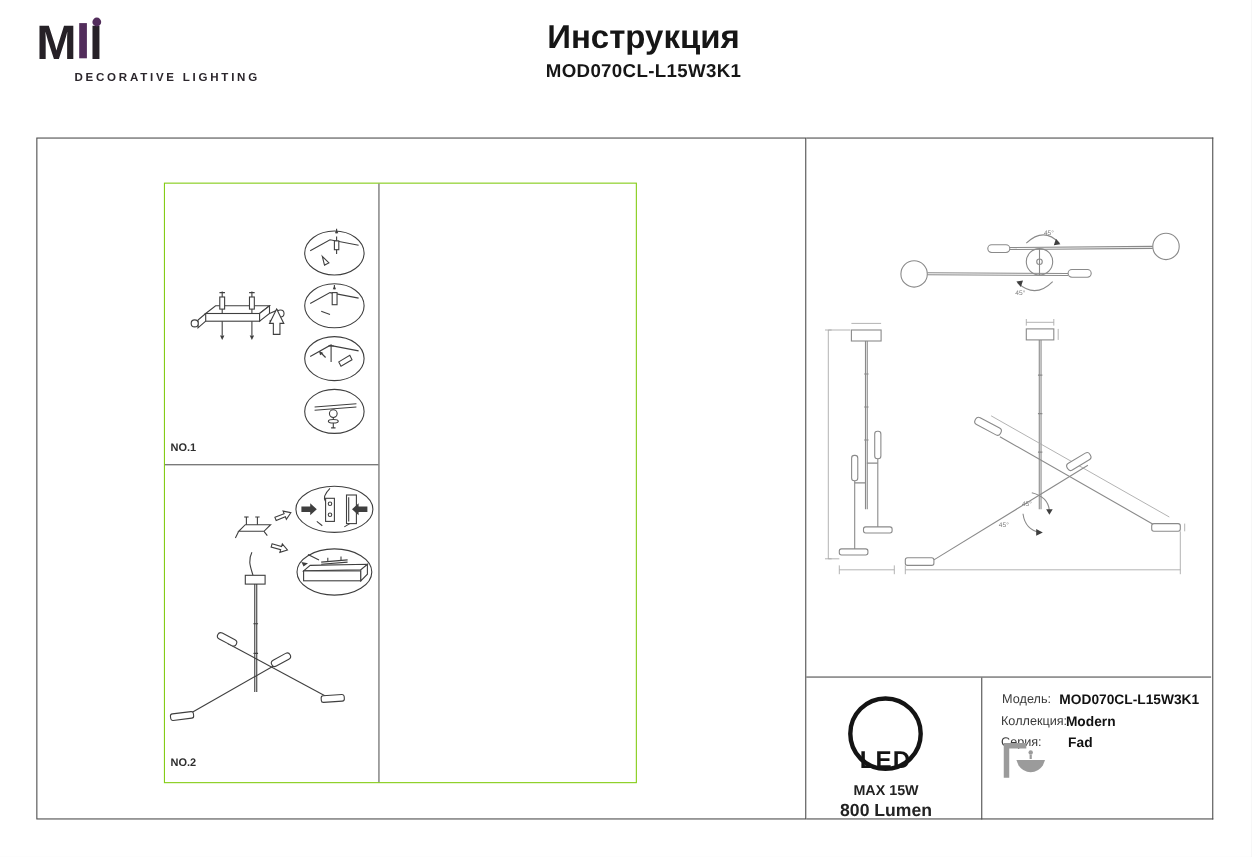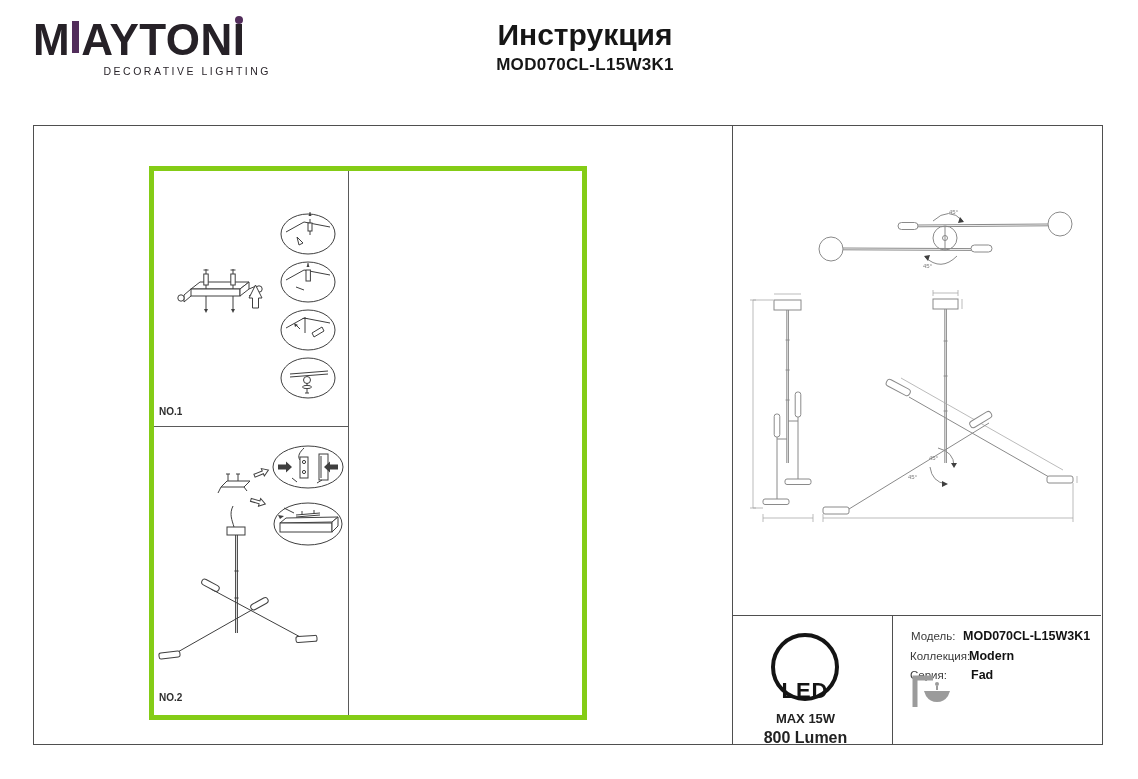--- a/index.html
+++ b/index.html
@@ -7,35 +7,35 @@
         font-family:"Liberation Sans","DejaVu Sans",sans-serif;color:#1c1c1c;}
 
   
   .logo{position:absolute;left:33px;top:14px;width:240px;}
   .logo-word{display:flex;align-items:flex-end;height:48px;font-weight:700;font-size:44px;
              line-height:1;color:#262127;letter-spacing:0.5px;}
   .logo-bar{width:7px;height:32px;background:#522d5b;margin:0 2px 9px 2px;}
   .logo-i{position:relative;}
   .logo-i .dot{position:absolute;left:50%;top:-2px;transform:translateX(-50%);
                width:8px;height:8px;border-radius:50%;background:#522d5b;}
-  .logo-tagline{width:238px;margin-top:3px;text-align:right;font-size:10.5px;font-weight:400;
+  .logo-tagline{width:238px;margin-top:3px;text-align:center;font-size:10.5px;font-weight:700;
                 letter-spacing:2.5px;color:#2b262c;}
 
   .title-block{position:absolute;left:415px;top:18px;width:340px;text-align:center;}
   .title-main{font-size:30px;font-weight:600;color:#161616;}
   .title-model{font-size:17px;font-weight:700;color:#161616;margin-top:3px;letter-spacing:0.3px;}
 
   
   .box-left{position:absolute;left:33px;top:125px;width:700px;height:620px;
             border:1px solid #4f4f4f;box-sizing:border-box;}
   .box-right{position:absolute;left:733px;top:125px;width:370px;height:620px;
              border:1px solid #4f4f4f;border-left:none;box-sizing:border-box;}
 
   .inner-box{position:absolute;left:115px;top:40px;width:428px;height:544px;
-             border:5px solid #84cc16;box-sizing:content-box;}
+             border:1px solid #84cc16;box-sizing:content-box;}
   .inner-vdiv{position:absolute;left:194px;top:0;width:1px;height:544px;background:#5a5a5a;}
   .inner-hdiv{position:absolute;left:0;top:255px;width:194px;height:1px;background:#5a5a5a;}
   .cell{position:absolute;}
   .cell-no1{left:0;top:0;width:194px;height:255px;}
   .cell-no2{left:0;top:255px;width:194px;height:289px;}
   .cell-no3{left:194px;top:0;width:234px;height:544px;}
   .step-label{position:absolute;left:5px;font-size:10px;font-weight:700;color:#2e2e2e;}
   .lbl1{top:235px;} .lbl2{top:266px;} .lbl3{top:526px;}
   .cell svg{position:absolute;left:0;top:0;}
 
@@ -69,21 +69,20 @@
 </style>
 </head>
 <body>
 
 <div class="page">
 
   <div class="logo">
     <div class="logo-word">
       <span>M</span>
       <span class="logo-bar"></span>
-      <span>AYTON</span>
       <span class="logo-i"><span>I</span><span class="dot"></span></span>
     </div>
     <div class="logo-tagline">DECORATIVE LIGHTING</div>
   </div>
 
   <div class="title-block">
     <div class="title-main">Инструкция</div>
     <div class="title-model">MOD070CL-L15W3K1</div>
   </div>
 

